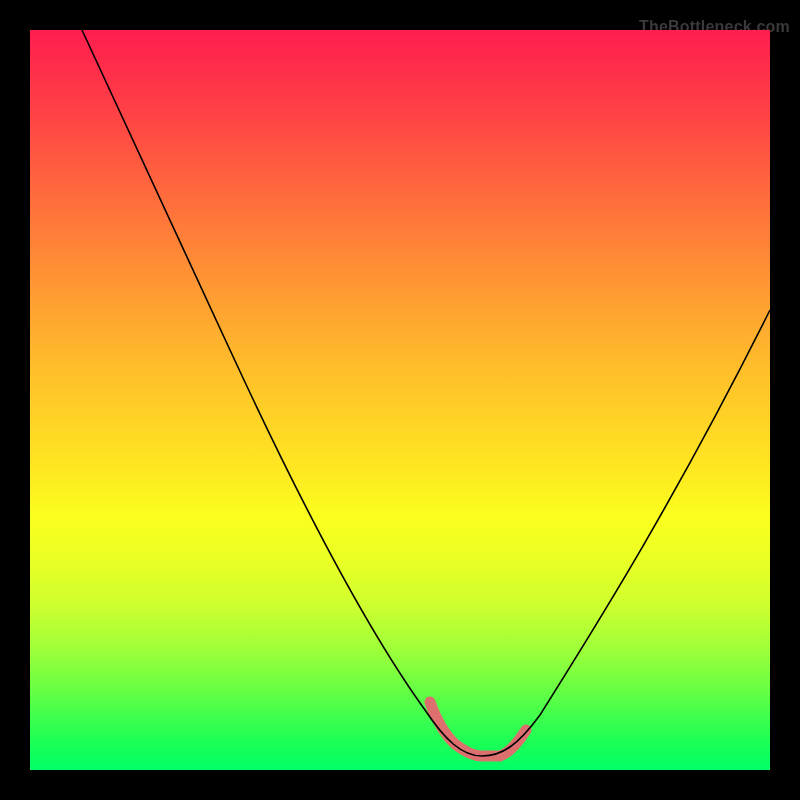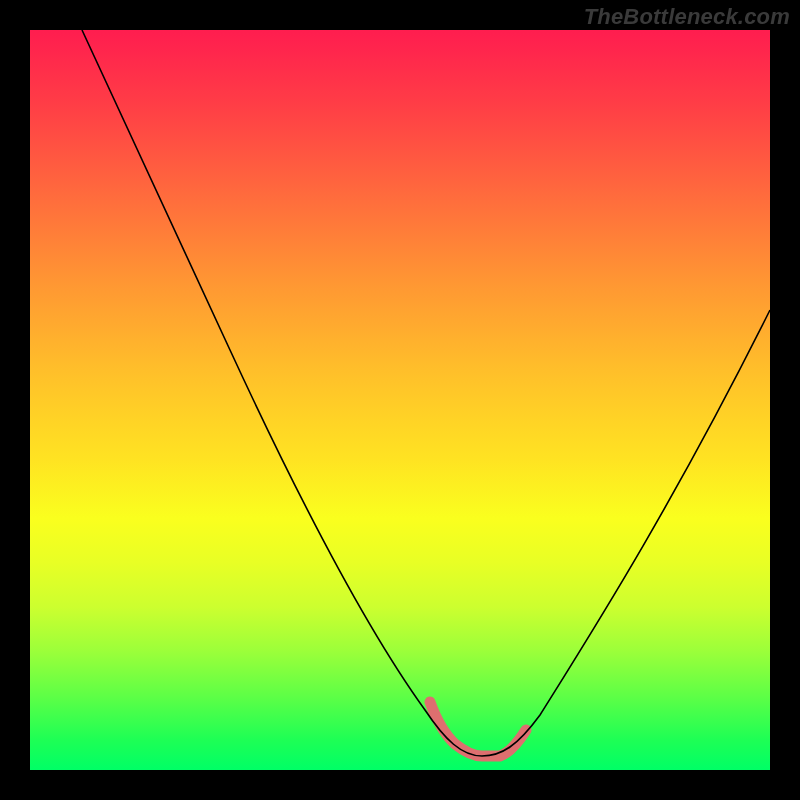--- a/index.html
+++ b/index.html
@@ -12,28 +12,27 @@
     font-family: Arial, Helvetica, sans-serif;
   }
   .frame {
     position: relative;
     width: 800px;
     height: 800px;
     background: #000;
   }
   .watermark {
     position: absolute;
-    top: 4px;
+    top: 18px;
     right: 10px;
     color: #3a3a3a;
-    font-size: 22px;
+    font-size: 16px;
     font-weight: 600;
     letter-spacing: 0.2px;
     user-select: none;
-    font-style: italic;
   }
   .plot-area {
     position: absolute;
     left: 30px;
     top: 30px;
     width: 740px;
     height: 740px;
     background: linear-gradient(to bottom,
       #ff1d4f 0%,
       #ff3d46 10%,

